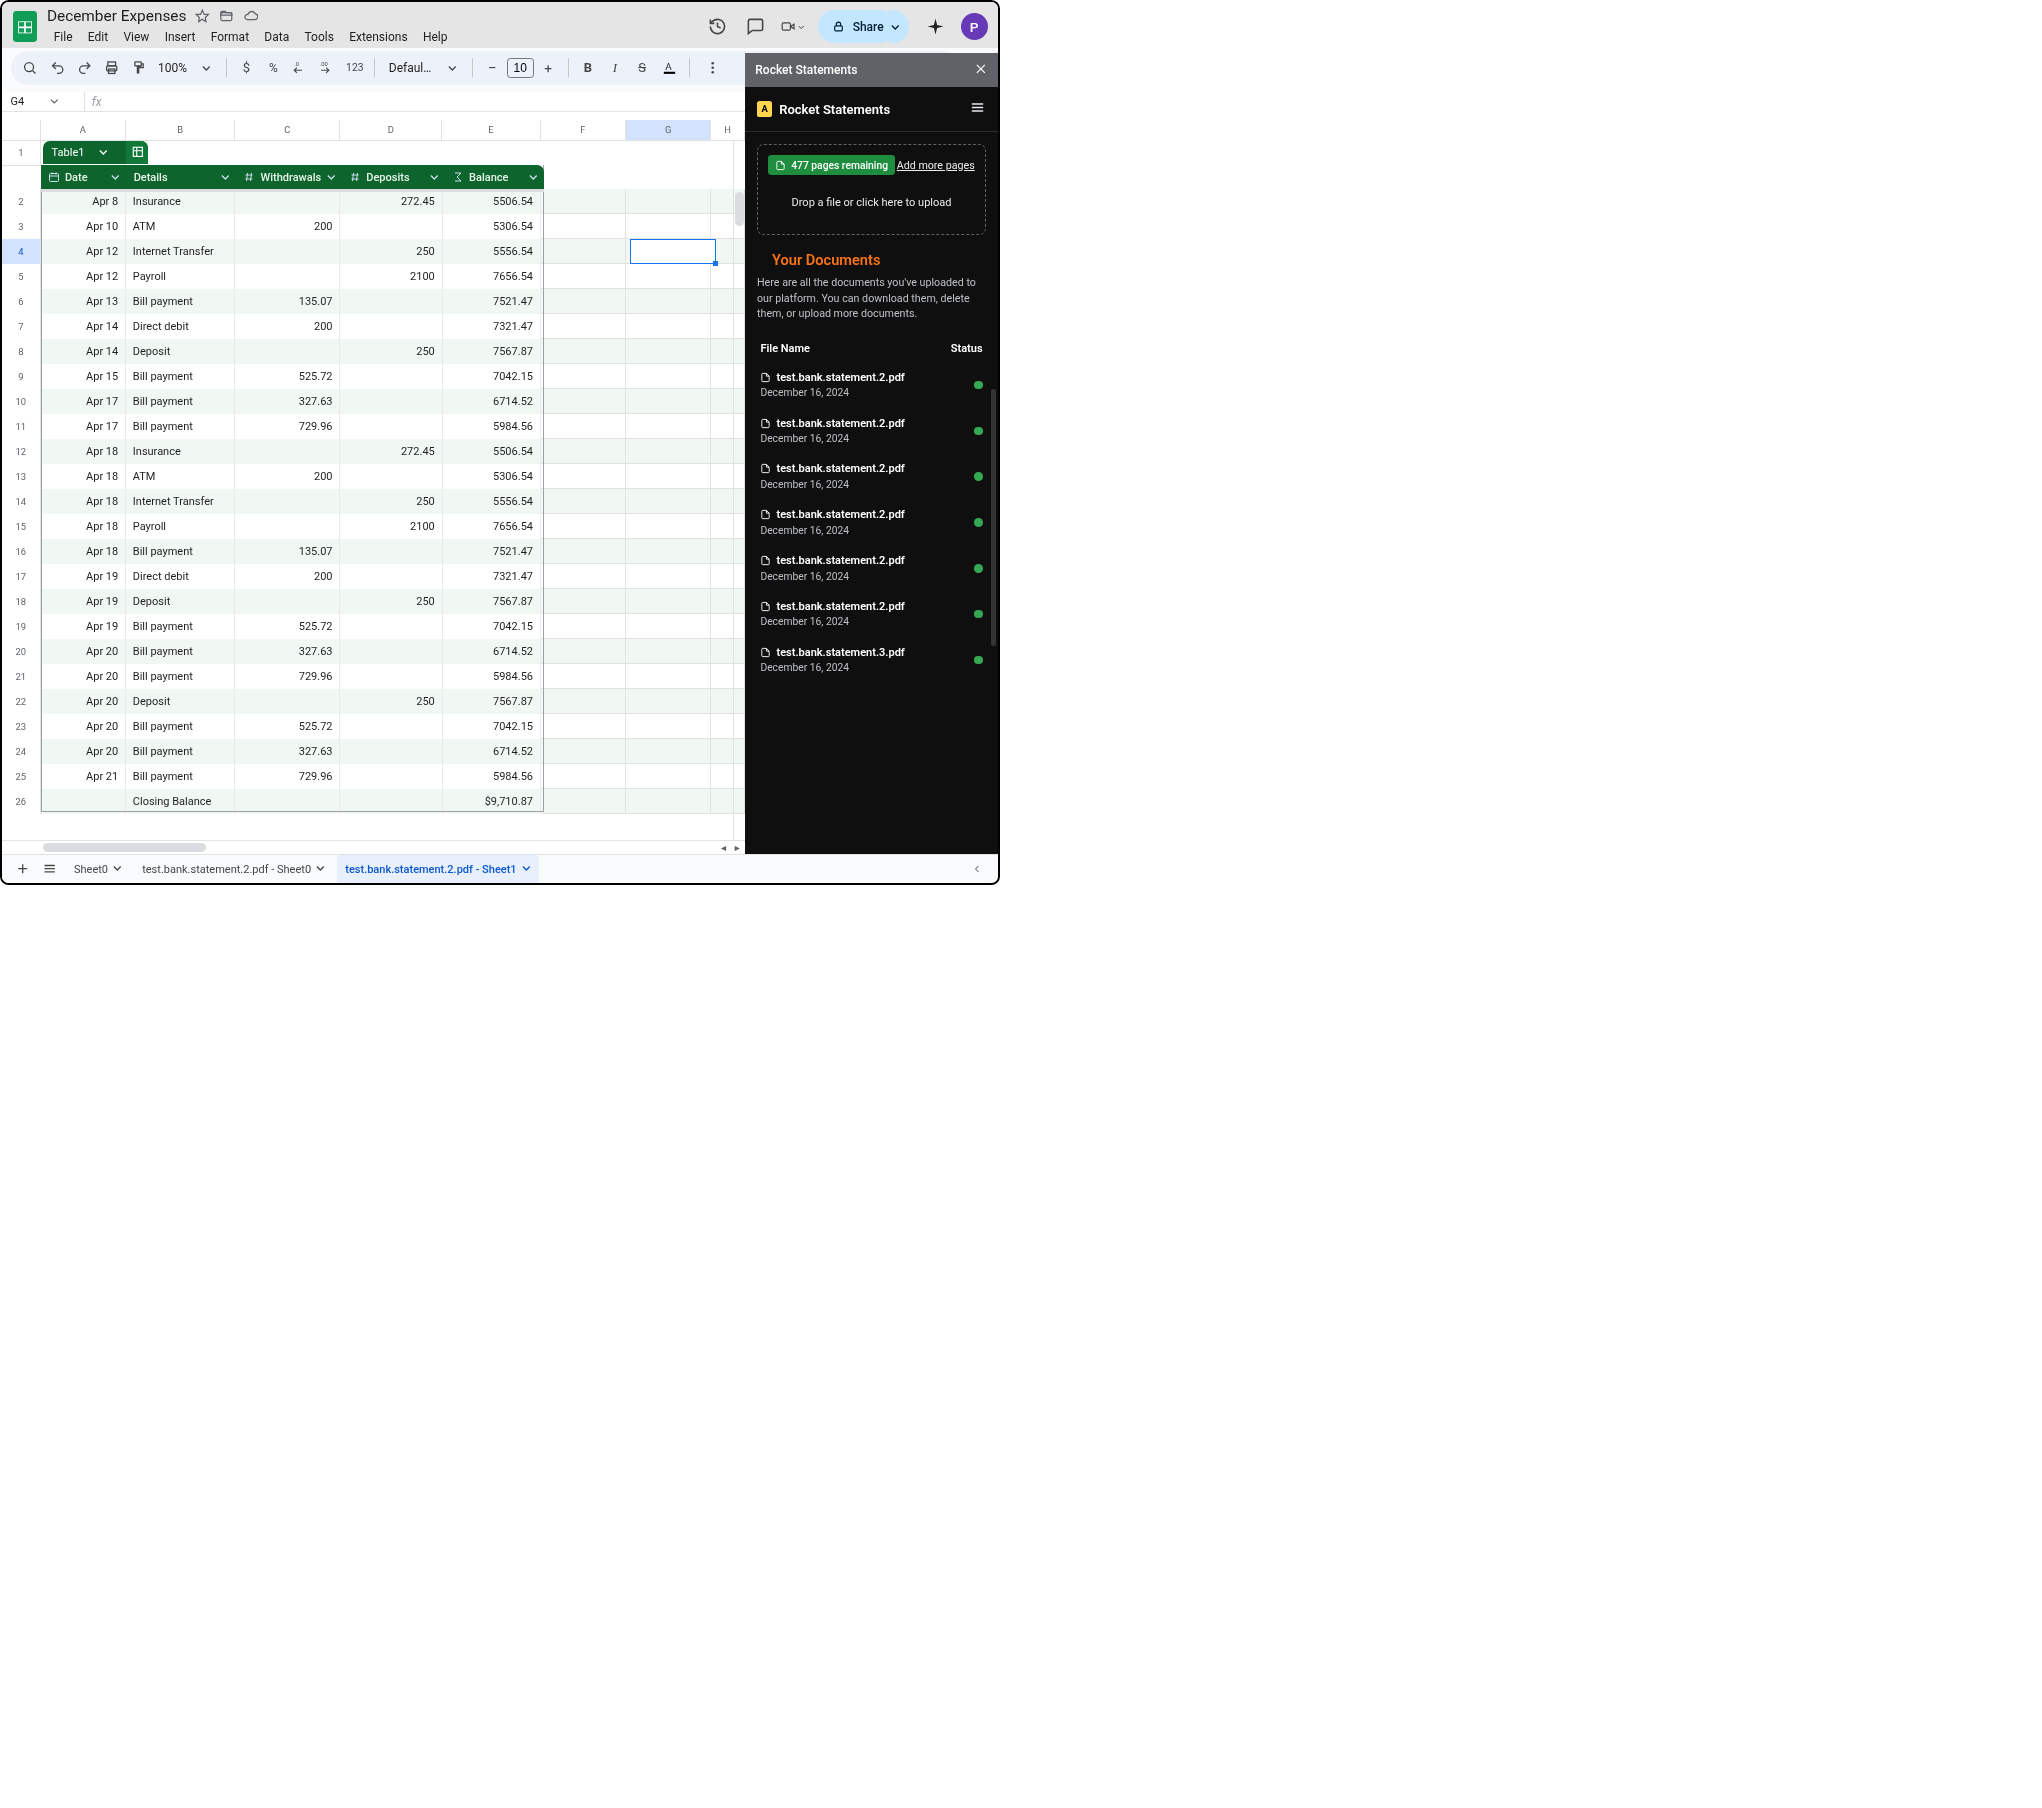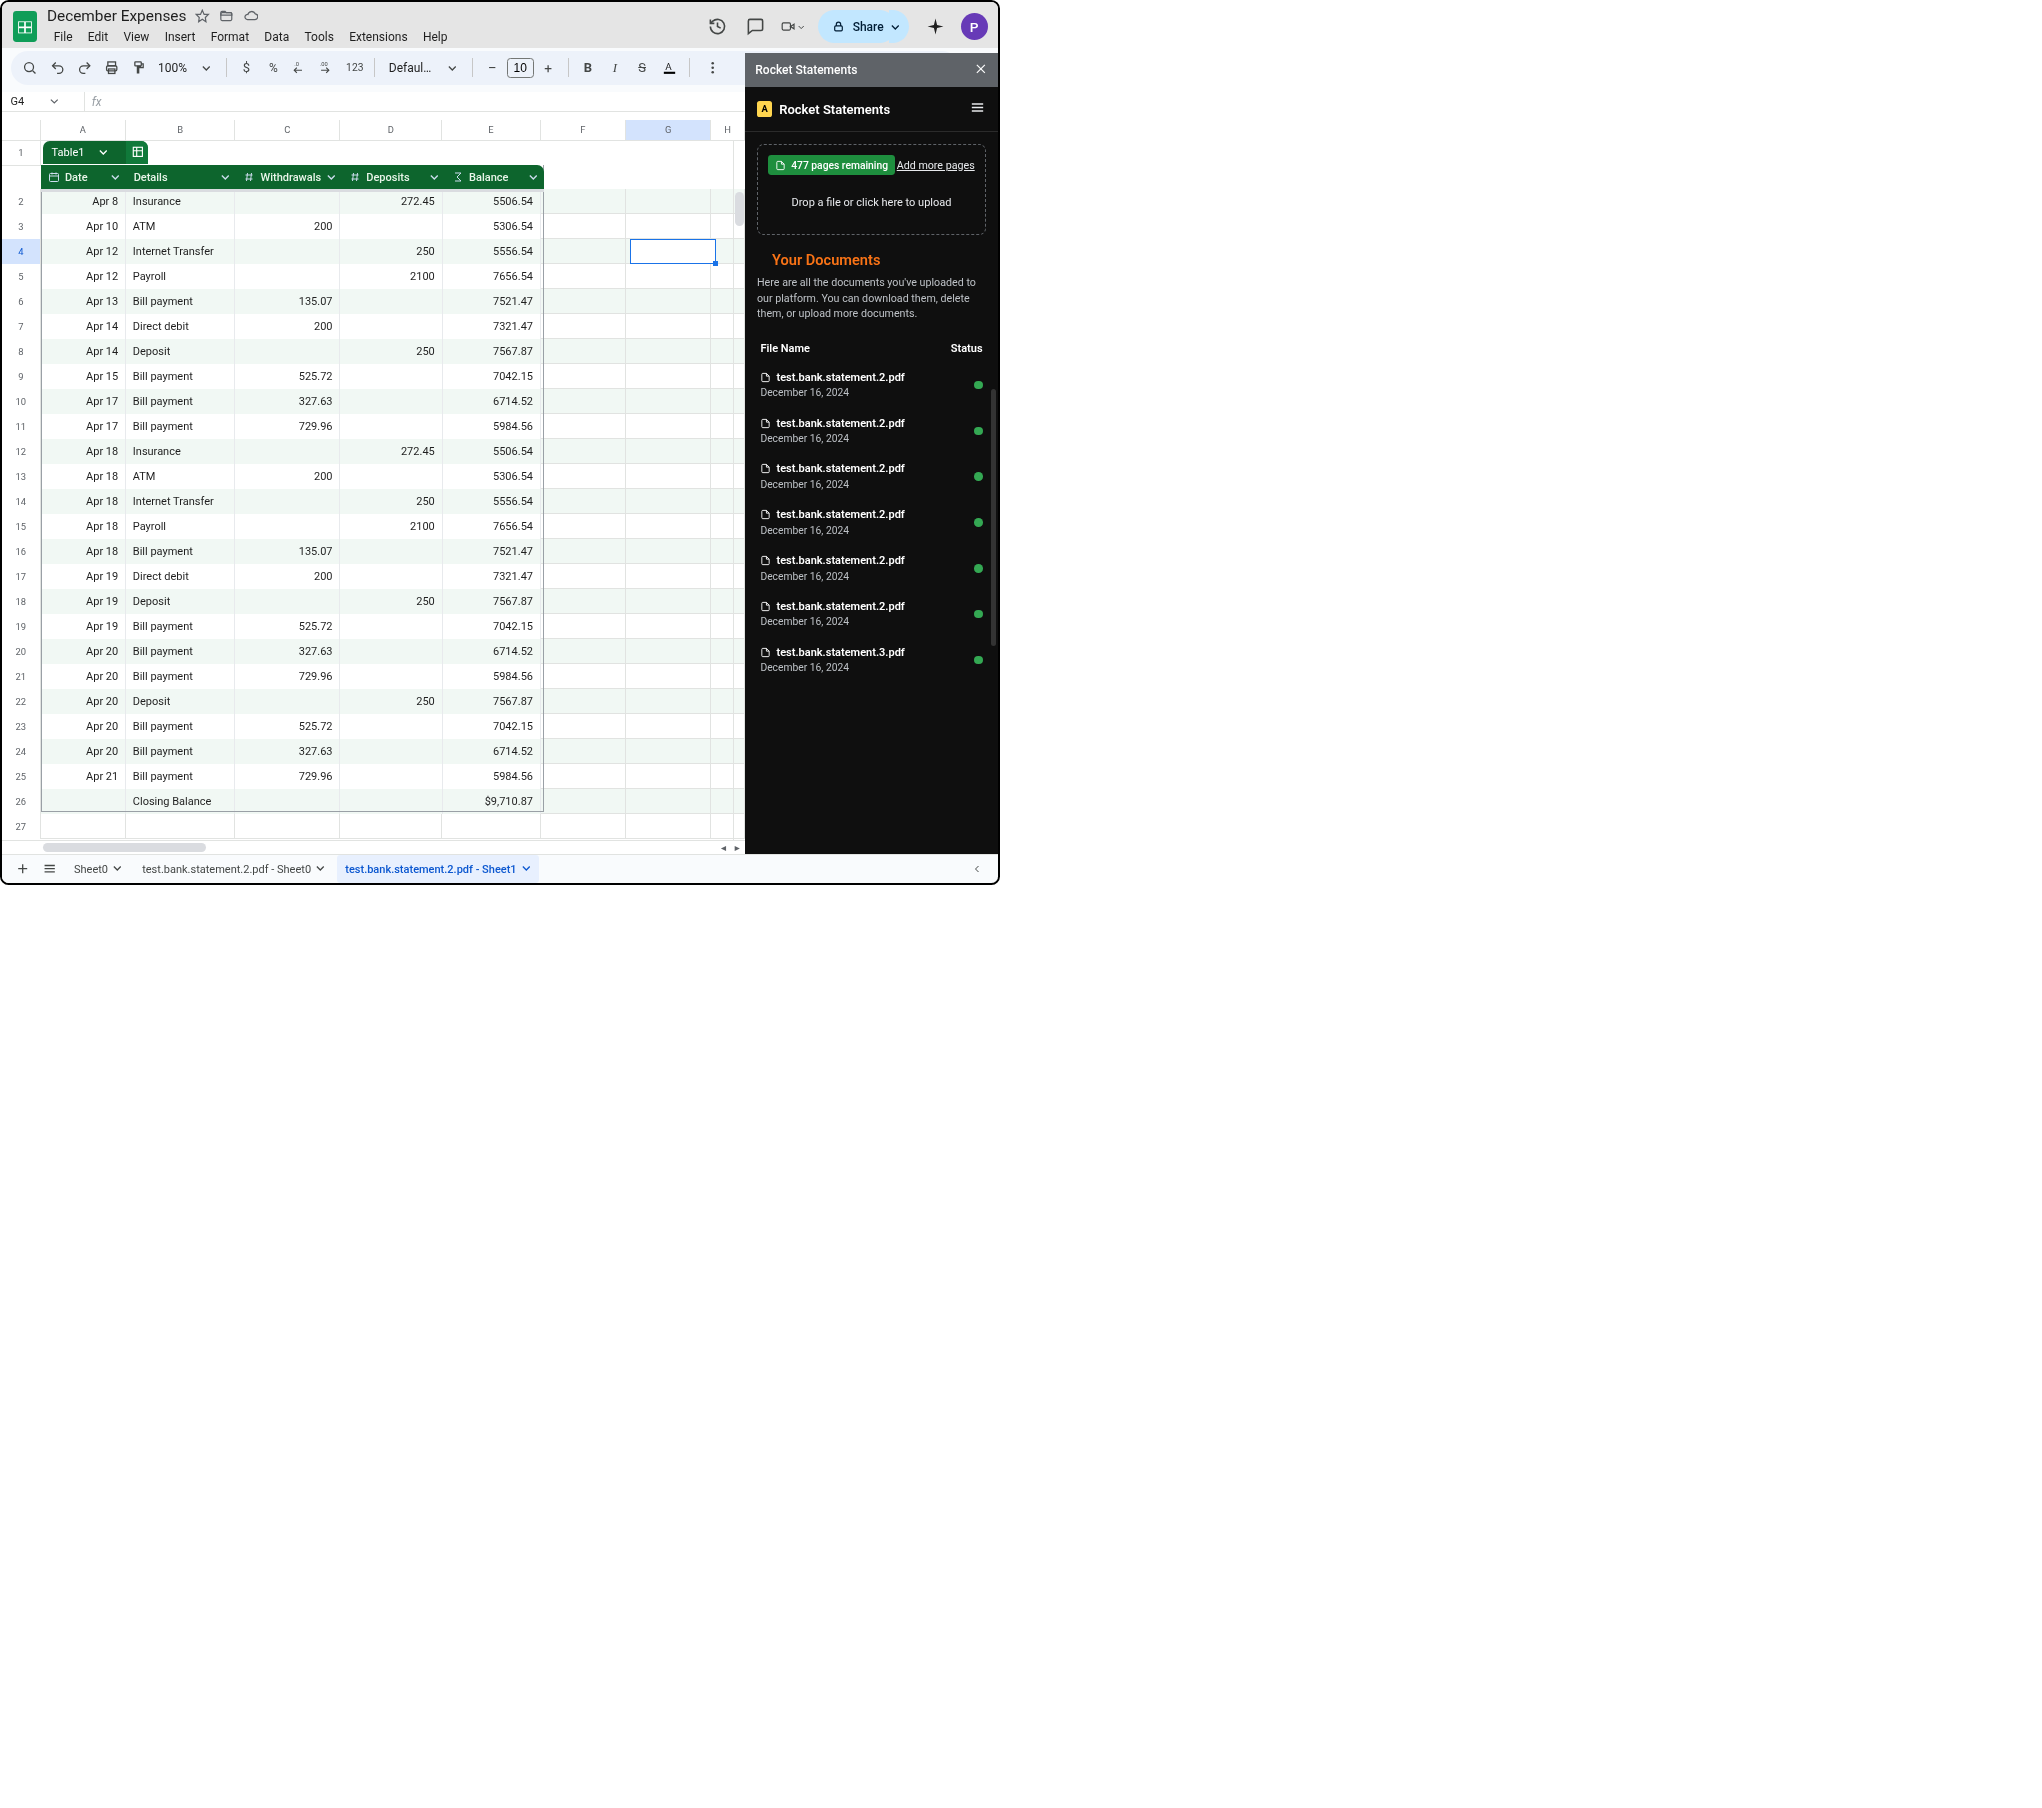--- a/index.html
+++ b/index.html
@@ -701,31 +701,20 @@
         <div class="empty-cell cG-e"></div>
         <div class="empty-cell cH-e"></div>
       </div>
       <div class="drow alt">
         <div class="dnum">26</div>
         <div class="dcell right" style="width:86px"></div>
         <div class="dcell" style="width:110px">Closing Balance</div>
         <div class="dcell right" style="width:106px"></div>
         <div class="dcell right" style="width:103px"></div>
         <div class="dcell right" style="width:99px">$9,710.87</div>
-        <div class="empty-cell cF-e"></div>
-        <div class="empty-cell cG-e"></div>
-        <div class="empty-cell cH-e"></div>
-      </div>
-      <div class="drow">
-        <div class="dnum">27</div>
-        <div class="empty-cell" style="width:86px"></div>
-        <div class="empty-cell" style="width:110px"></div>
-        <div class="empty-cell" style="width:106px"></div>
-        <div class="empty-cell" style="width:103px"></div>
-        <div class="empty-cell" style="width:99px"></div>
         <div class="empty-cell cF-e"></div>
         <div class="empty-cell cG-e"></div>
         <div class="empty-cell cH-e"></div>
       </div>
     </div>
   <div class="table-border" style="height:647px;"></div>
 
   <div class="sel-cell" style="left:628px;top:119px;width:86px;height:25px;">
     <div class="sel-handle"></div>
   </div>

